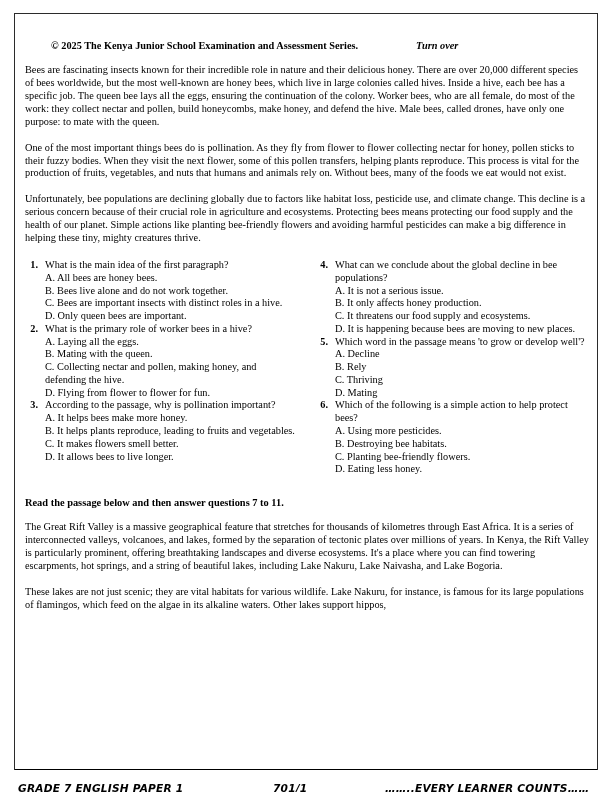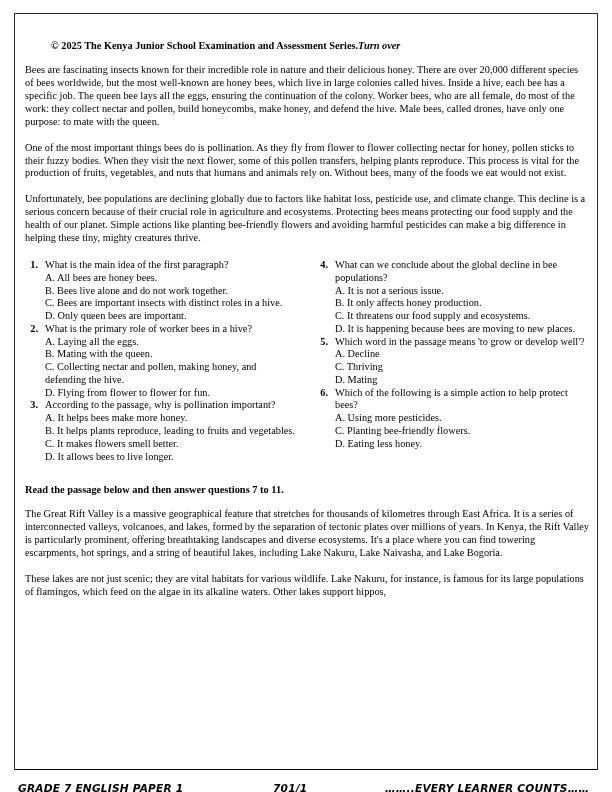--- a/index.html
+++ b/index.html
@@ -44,20 +44,21 @@
     font-weight: bold;
     margin-left: 26px;
     margin-top: 18px;
   }
   .header-copyright {
     white-space: nowrap;
   }
   .header-turnover {
     font-style: italic;
     font-weight: bold;
+    margin-left: 58px;
     white-space: nowrap;
   }
 
   
   .instruction {
     font-size: 10.4px;
     font-weight: bold;
     margin-top: 21px;
   }
 
@@ -197,30 +198,32 @@
           <span class="qopt">C. It threatens our food supply and ecosystems.</span>
           <span class="qopt">D. It is happening because bees are moving to new places.</span>
         </span>
       </div>
 
       <div class="qitem">
         <span class="qnum">5.</span>
         <span class="qbody">
           <span class="qstem">Which word in the passage means 'to grow or develop well'?</span>
           <span class="qopt">A. Decline</span>
+          <span class="qopt">B. Rely</span>
           <span class="qopt">C. Thriving</span>
           <span class="qopt">D. Mating</span>
         </span>
       </div>
 
       <div class="qitem">
         <span class="qnum">6.</span>
         <span class="qbody">
           <span class="qstem">Which of the following is a simple action to help protect bees?</span>
           <span class="qopt">A. Using more pesticides.</span>
+          <span class="qopt">B. Destroying bee habitats.</span>
           <span class="qopt">C. Planting bee-friendly flowers.</span>
           <span class="qopt">D. Eating less honey.</span>
         </span>
       </div>
 
     </div>
   </div>
 
   <div class="instruction">Read the passage below and then answer questions 7 to 11.</div>
 

